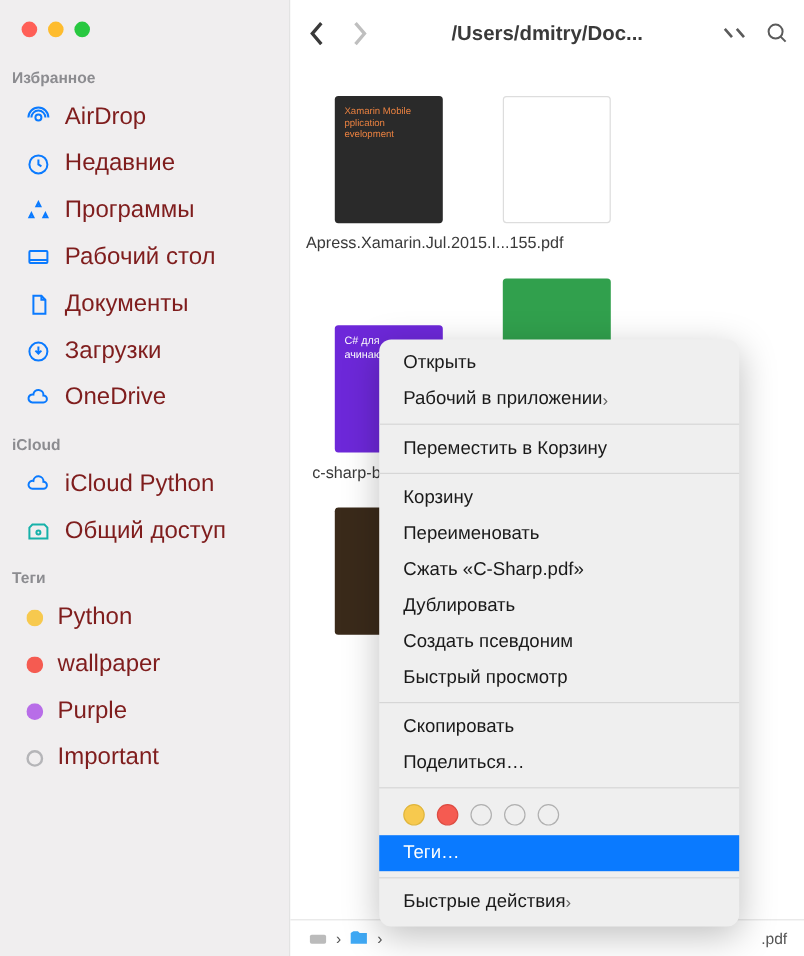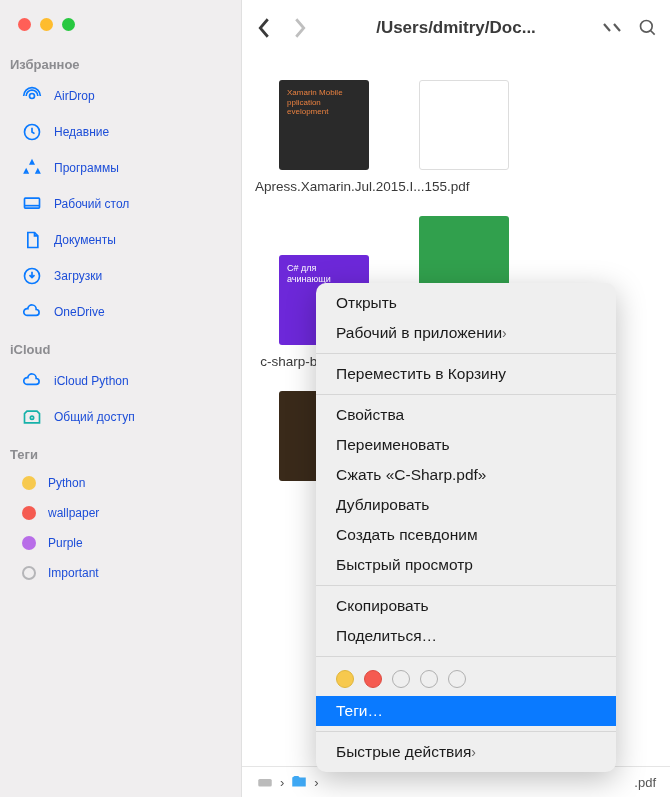--- a/index.html
+++ b/index.html
@@ -5,35 +5,35 @@
 * { margin: 0; padding: 0; box-sizing: border-box; font-family: -apple-system, BlinkMacSystemFont, "Segoe UI", Helvetica, Arial, sans-serif; }
 body { width: 670px; height: 797px; background: #fff; overflow: hidden; position: relative; }
 
 .window { display: flex; height: 100%; }
 .sidebar { width: 242px; background: #f0eeef; padding: 10px 0; border-right: 1px solid #e0e0e0; }
 .traffic { display: flex; gap: 9px; padding: 8px 18px 14px; }
 .dot { width: 13px; height: 13px; border-radius: 50%; }
 .dot.r { background: #ff5f57; } .dot.y { background: #febc2e; } .dot.g { background: #28c840; }
 
 .section-title { color: #8c8c90; font-size: 13px; font-weight: 600; padding: 12px 10px 6px; }
-.side-item { display: flex; align-items: center; gap: 12px; padding: 8px 22px; font-size: 12px; color: #1d4ed8; }
+.side-item { display: flex; align-items: center; gap: 12px; padding: 8px 22px; font-size: 20px; color: #7f1d1d; }
 .side-icon { width: 20px; height: 20px; display: flex; align-items: center; justify-content: center; color: #0a7aff; flex-shrink: 0; }
 .tag-dot { width: 14px; height: 14px; border-radius: 50%; border: 2px solid transparent; }
 .tag-dot.yellow { background: #f7c94e; } .tag-dot.red { background: #f55b51; }
 .tag-dot.purple { background: #b86de8; } .tag-dot.empty { border-color: #b5b5b8; }
 
 .main { flex: 1; display: flex; flex-direction: column; background: #fff; }
 .toolbar { display: flex; align-items: center; padding: 10px 11px; gap: 14px; height: 56px; }
 .nav-btn { width: 22px; display: flex; justify-content: center; color: #3f3f3f; }
 .path { flex: 1; font-size: 17px; font-weight: 600; color: #3a3a3a; text-align: center; overflow: hidden; text-overflow: ellipsis; white-space: nowrap; }
 .tool-icon { color: #5b5b5b; }
 
 .content { flex: 1; padding: 24px 12px; display: flex; flex-wrap: wrap; gap: 0; align-content: flex-start; }
 .file { width: 140px; display: flex; flex-direction: column; align-items: center; margin-bottom: 20px; }
-.thumb { width: 90px; height: 90px; border-radius: 3px; margin-bottom: 8px; position: relative; }
+.thumb { width: 90px; height: 106px; border-radius: 3px; margin-bottom: 8px; position: relative; }
 .thumb.dark { background: #2a2a2a; } .thumb.white { background: #fff; border: 1px solid #ddd; }
 .thumb.green { background: #6d28d9; margin-top: 39px; } .thumb.prog { background: #31a04d; }
 .thumb.orange { background: #3a2a1a; }
 .fname { font-size: 13.5px; text-align: center; line-height: 1.35; color: #3a3a3a; max-width: 138px; }
 .fname.sel { background: #0a7aff; color: #fff; padding: 2px 8px; border-radius: 4px; }
 .back-arrow { position: absolute; bottom: -8px; left: -8px; width: 28px; height: 28px; border-radius: 50%; background: #8a8a8a; color: #fff; display: flex; align-items: center; justify-content: center; }
 
 .pathbar { border-top: 1px solid #e5e5e5; padding: 6px 14px; display: flex; align-items: center; gap: 6px; font-size: 13px; color: #555; }
 .pathbar .ico { width: 18px; height: 18px; }
 
@@ -239,21 +239,21 @@
   <div class="ctx-item">
       <span>Рабочий в приложении</span>
       <span class="ctx-arrow">›</span>
     </div>
   <div class="ctx-sep"></div>
   <div class="ctx-item">
       <span>Переместить в Корзину</span>
     </div>
   <div class="ctx-sep"></div>
   <div class="ctx-item">
-      <span>Свойства</span>
+      <span>Корзину</span>
     </div>
   <div class="ctx-item">
       <span>Переименовать</span>
     </div>
   <div class="ctx-item">
       <span>Сжать «C-Sharp.pdf»</span>
     </div>
   <div class="ctx-item">
       <span>Дублировать</span>
     </div>

